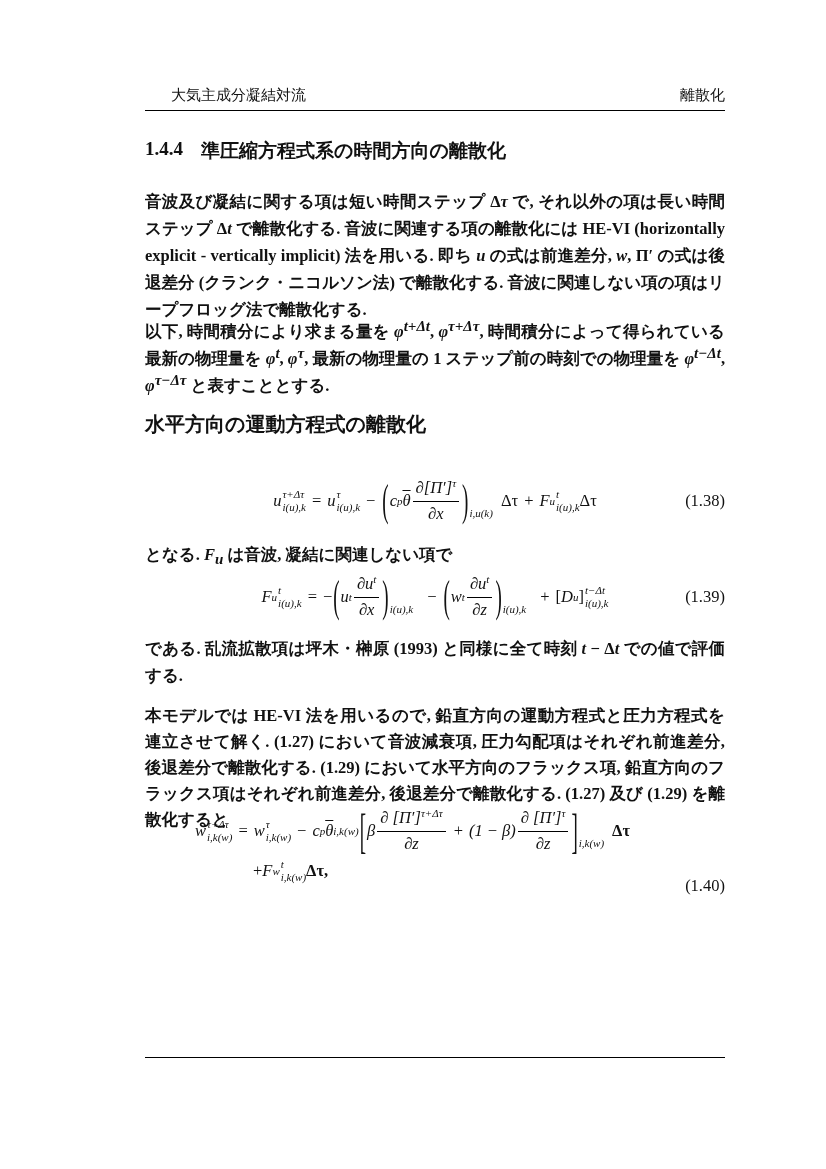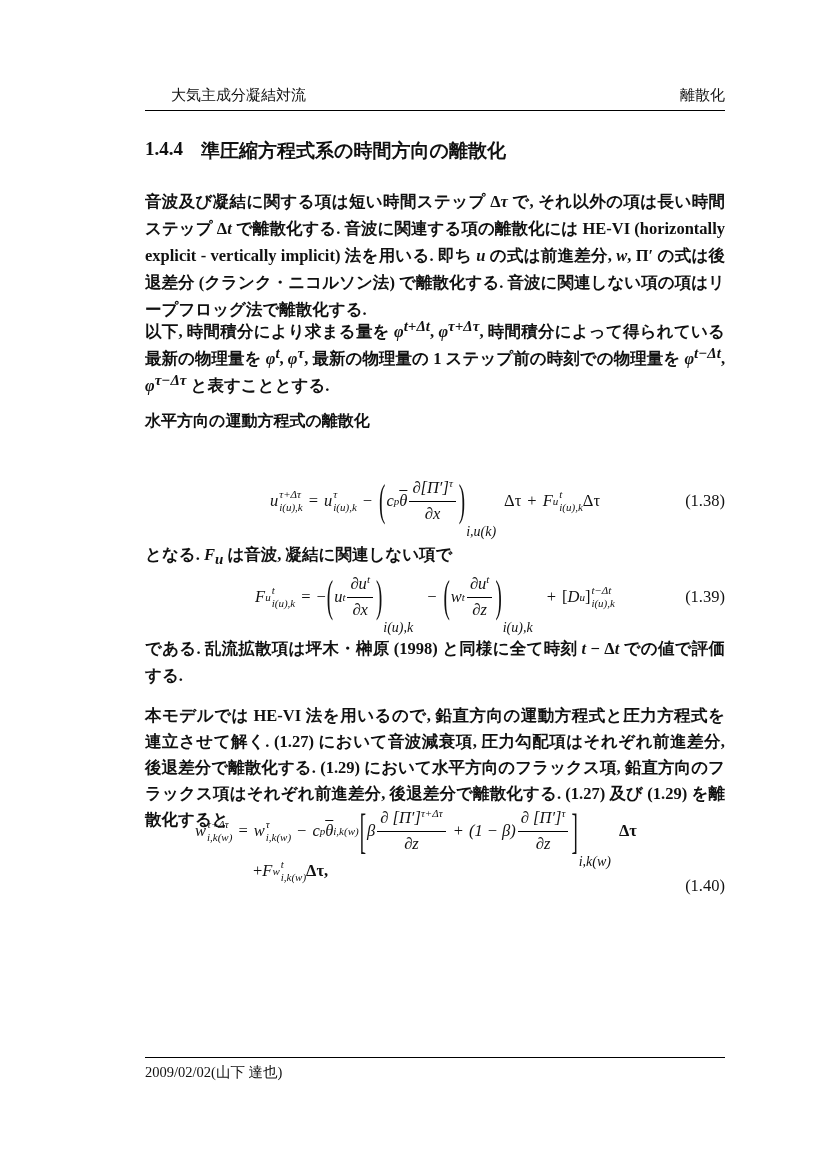--- a/index.html
+++ b/index.html
@@ -32,21 +32,21 @@
     top: 138px;
     font-family: "Liberation Sans", sans-serif;
     font-weight: bold;
     font-size: 19px;
     display: flex;
   }
   .sectionhead .num { font-family: "Liberation Serif", serif; margin-right: 18px; }
   .subhead {
     font-family: Liberation Sans, sans-serif;
     font-weight: bold;
-    font-size: 16px;
+    font-size: 20px;
   }
 
   
   .para {
     font-size: 16.5px;
     line-height: 27px;
     text-align: justify;
     font-weight: bold;
   }
   .para sup, .para sub { font-size: 15px; line-height: 0; }
@@ -91,24 +91,24 @@
     display: inline-block;
     font-style: normal;
     font-weight: 300;
     transform: scaleY(2.35);
     transform-origin: center;
     font-size: 19px;
     padding: 0 1px;
   }
   .bk { transform: scaleY(2.6); }
   .gsub {
-    font-size: 14px;
+    font-size: 11px;
     font-style: italic;
     position: relative;
-    top: 31px;
+    top: 12px;
     margin-right: 8px;
   }
   .eqnum {
     position: absolute;
     right: 0;
     top: 50%;
     transform: translateY(-50%);
     font-style: normal;
     margin-left: 37px;
   }
@@ -213,21 +213,21 @@
       <span class="m">D</span>
       <sub class="m">u</sub>
       <span class="up">]</span>
       <span class="ss">
         <span>t−Δt</span>
         <span>i(u),k</span>
       </span>
     <span class="eqnum">(1.39)</span>
   </div>
 
-  <div class="abs para" style="top:635px;"><span>である. 乱流拡散項は坪木・榊原 (1998) と同様に全て時刻 </span><span class="mit">t</span><span> − Δ</span><span class="mit">t</span><span> での値で評価する.</span></div>
+  <div class="abs para" style="top:635px;"><span>である. 乱流拡散項は坪木・榊原 (1993) と同様に全て時刻 </span><span class="mit">t</span><span> − Δ</span><span class="mit">t</span><span> での値で評価する.</span></div>
 
 
   <div class="abs para" style="top:703px;line-height:26px;"><span>本モデルでは HE-VI 法を用いるので, 鉛直方向の運動方程式と圧力方程式を連立させて解く. (1.27) において音波減衰項, 圧力勾配項はそれぞれ前進差分, 後退差分で離散化する. (1.29) において水平方向のフラックス項, 鉛直方向のフラックス項はそれぞれ前進差分, 後退差分で離散化する. (1.27) 及び (1.29) を離散化すると</span></div>
 
   <div class="abs eq eq140" style="top:808px;height:92px;">
     <div class="l1">
       <span class="m">w</span>
         <span class="ss">
           <span>τ+Δτ</span>
           <span>i,k(w)</span>
@@ -266,15 +266,14 @@
         <span class="ss">
           <span>t</span>
           <span>i,k(w)</span>
         </span>
         <span class="up bold">Δτ,</span>
     </div>
     <span class="eqnum">(1.40)</span>
   </div>
 
   <div class="abs frule"></div>
-  <div class="abs foot">2009/02/02(山下 達也)</div>
 
 </div>
 
 </body></html>

